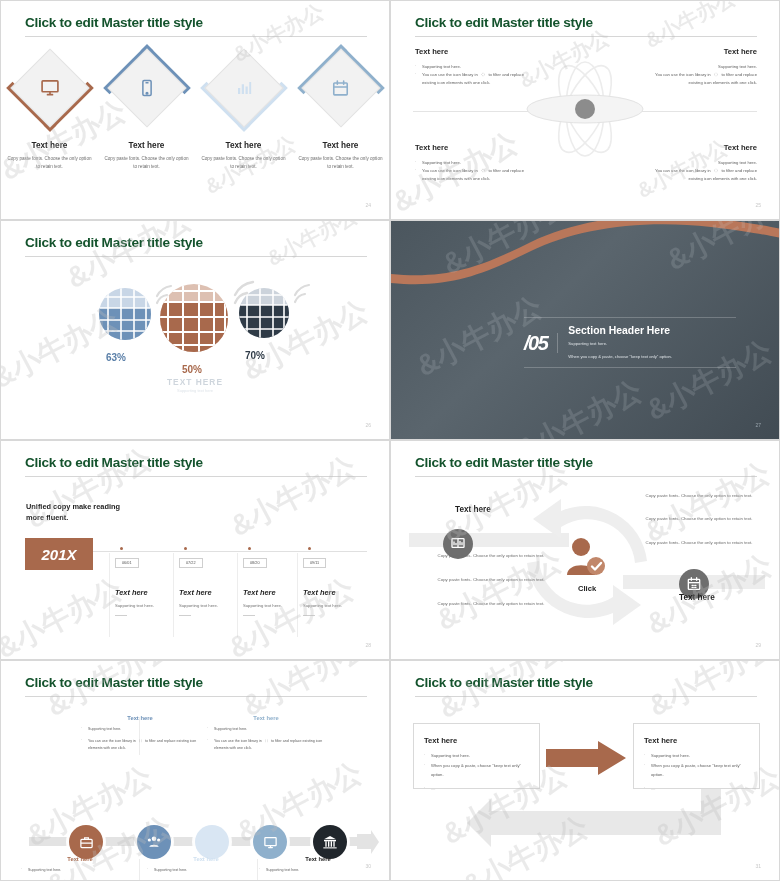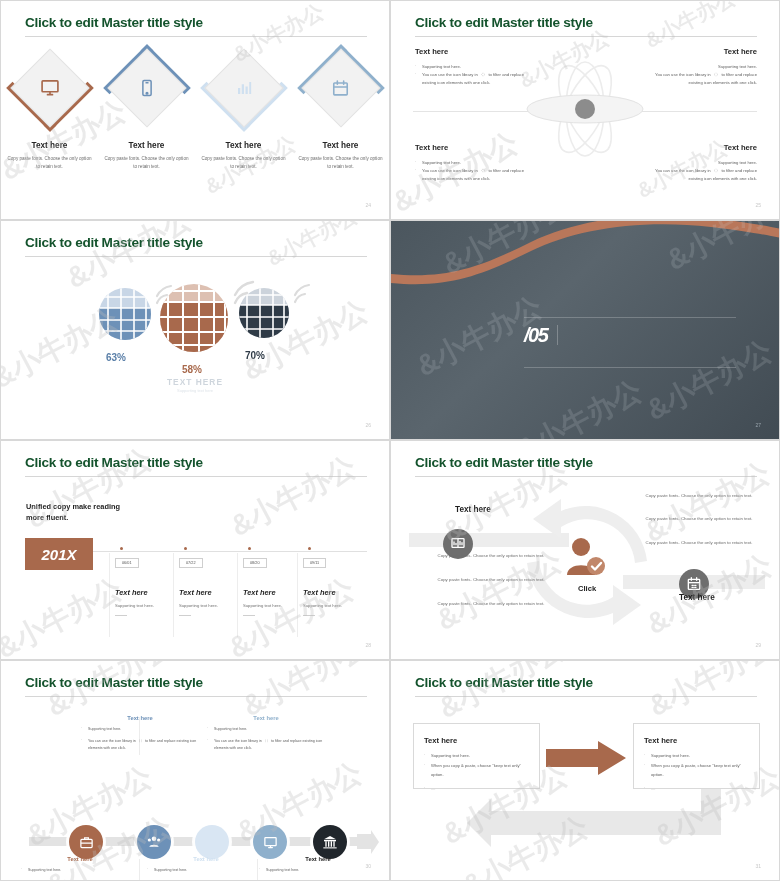--- a/index.html
+++ b/index.html
@@ -334,21 +334,21 @@
                 <line x1="0" y1="55" x2="100" y2="55"></line>
               <line x1="0" y1="68" x2="100" y2="68"></line>
               <line x1="11" y1="0" x2="11" y2="80"></line>
                 <line x1="26" y1="0" x2="26" y2="80"></line>
               <line x1="42" y1="0" x2="42" y2="80"></line>
                 <line x1="57" y1="0" x2="57" y2="80"></line>
               <line x1="68" y1="0" x2="68" y2="80"></line>
             </g>
           </g>
         </svg>
-        <div class="gpct" style="color:#a8694c;margin-left:-4px;">58%</div>
+        <div class="gpct" style="color:#a8694c;margin-left:-4px;">50%</div>
       </div>
 
       <div class="gitem" style="left:236px;top:6px;width:52px;">
         <svg width="76" height="60" viewBox="0 0 76 60">
           <g fill="none" stroke="#dcdcdc" stroke-width="2.2" stroke-linecap="round">
             <path d="M58 19a13 13 0 0 1 10 -8"></path>
             <path d="M58 12a19 19 0 0 1 14 -10"></path>
           </g>
           <defs>
               <clipPath id="cb3">
@@ -392,20 +392,25 @@
       <span class="big" style="left:20px;top:96px;">&amp;小牛办公</span>
       <span class="big" style="left:250px;top:140px;">&amp;小牛办公</span>
       <span class="big" style="left:120px;top:180px;">&amp;小牛办公</span>
     </div>
 
     <div class="sectop"></div>
     <div class="secbot"></div>
     <div class="sec">
       <div class="secrow">
         <div class="secnum">/05</div>
+        <div class="sectxt">
+          <div class="sech">Section Header Here</div>
+          <div class="secs">Supporting text here.</div>
+          <div class="secs">When you copy &amp; paste, choose "keep text only" option.</div>
+        </div>
       </div>
     </div>
     <div class="pagenum" style="color:#9aa5ad">27</div>
   </div>
 
   <div class="slide">
     <div class="wm">
       <span class="big" style="left:20px;top:28px;">&amp;小牛办公</span>
       <span class="big" style="left:224px;top:36px;">&amp;小牛办公</span>
       <span class="big" style="left:-10px;top:158px;">&amp;小牛办公</span>

